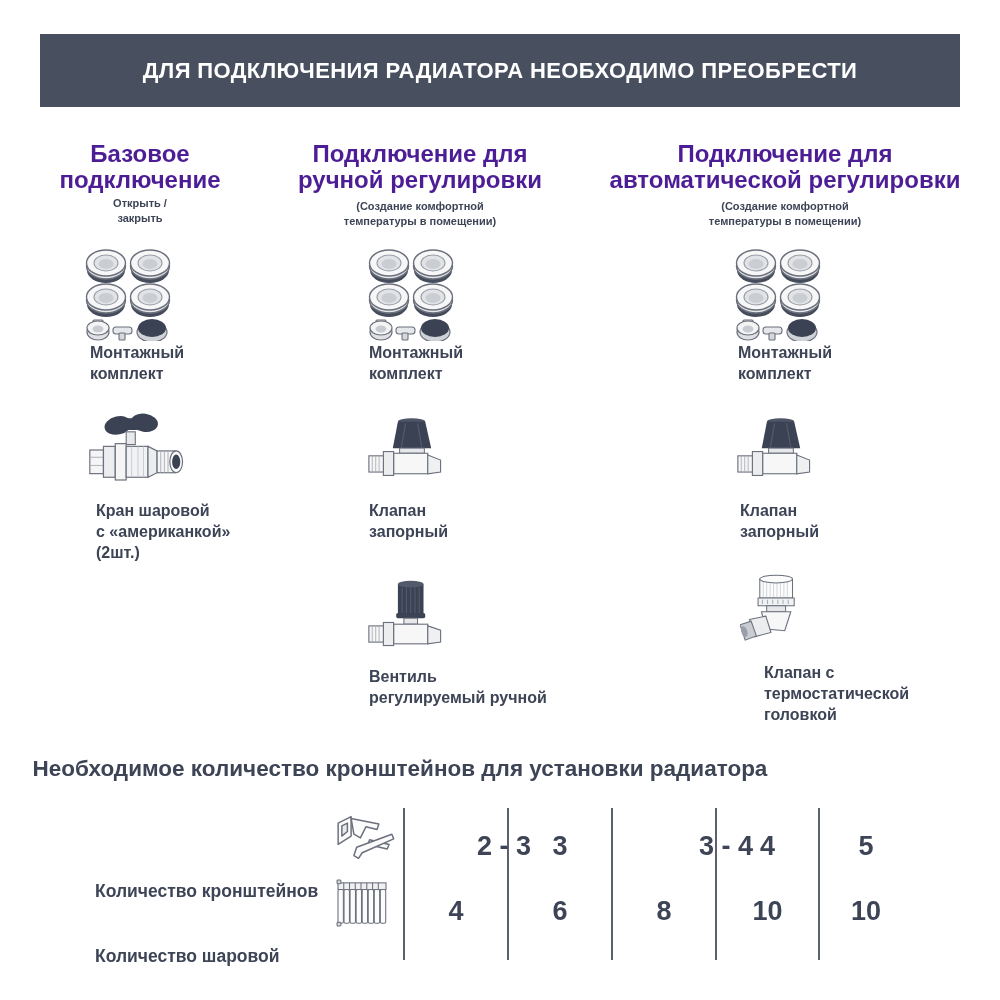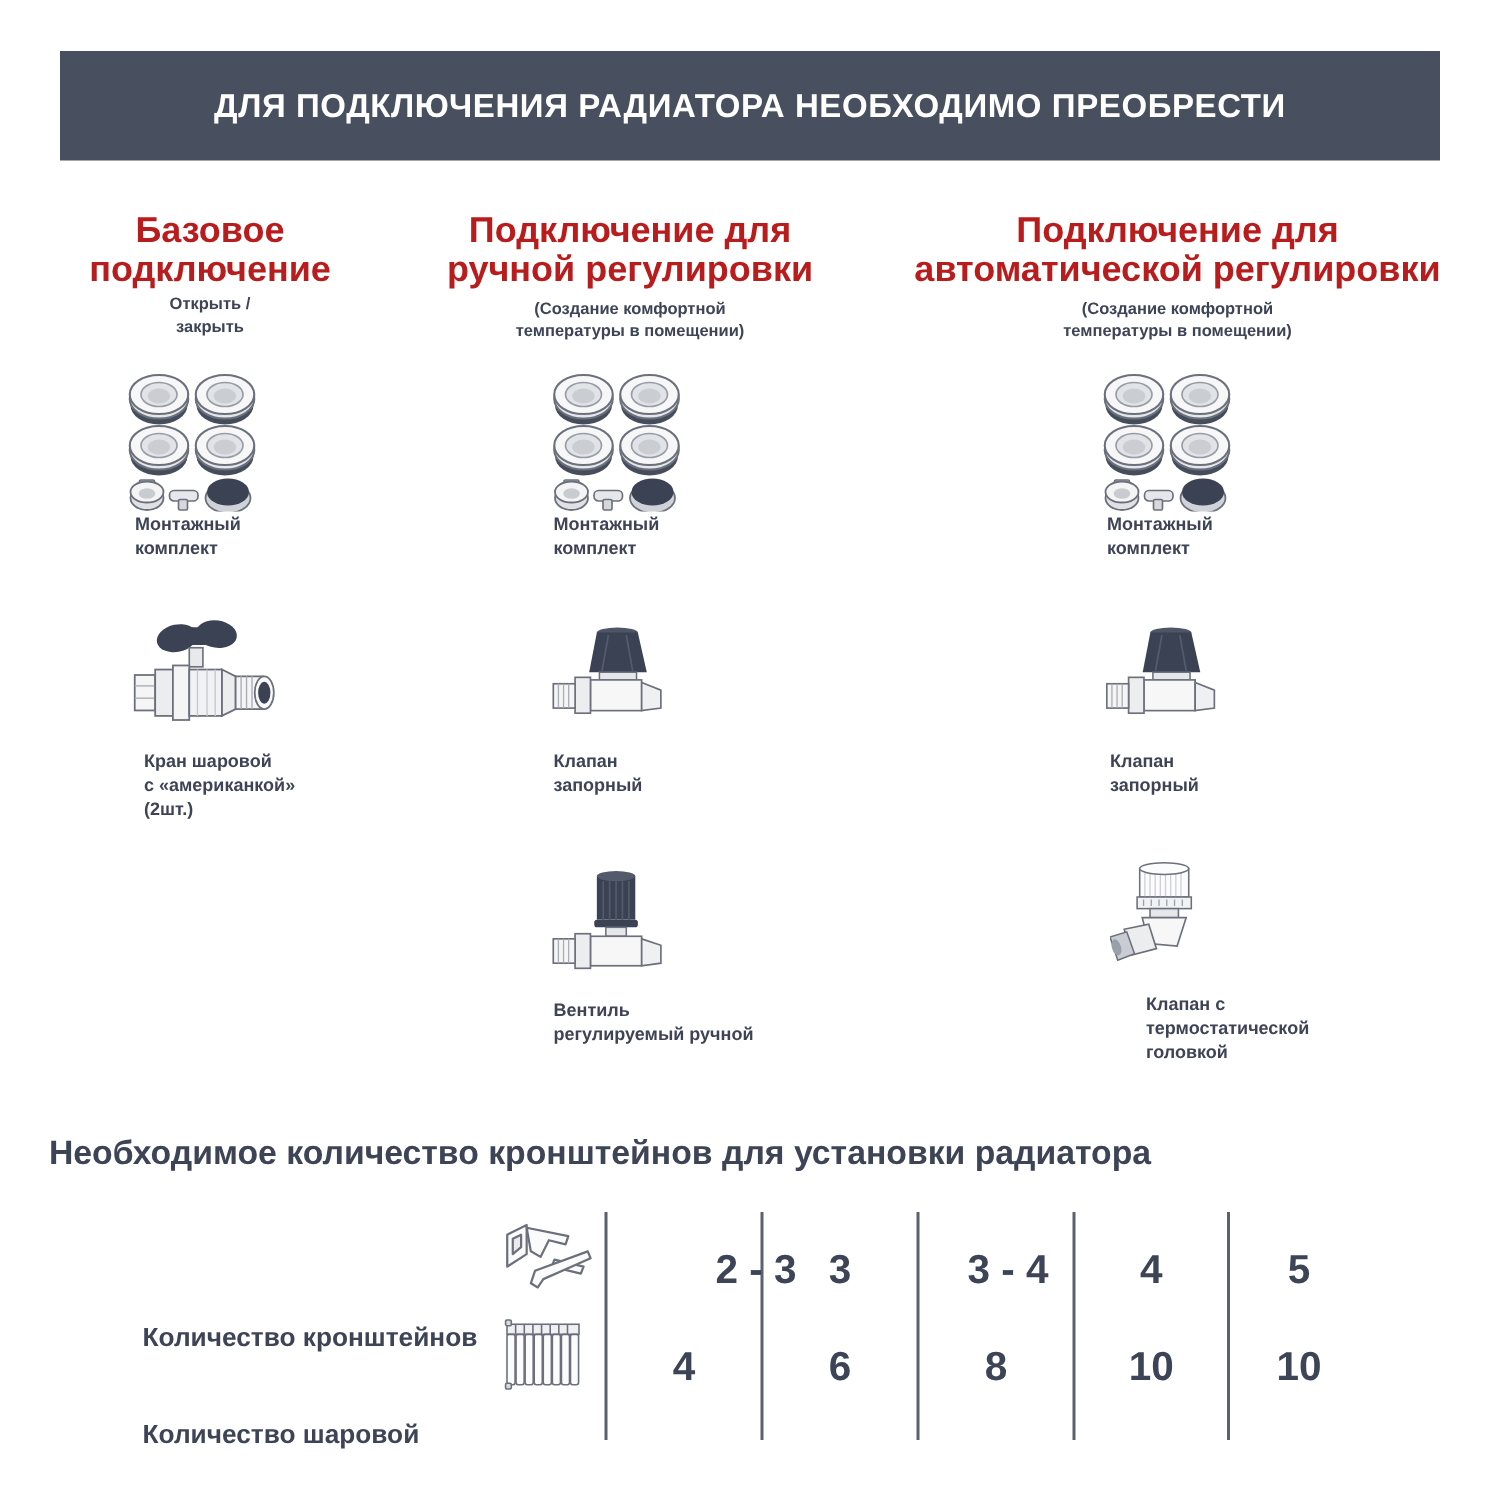--- a/index.html
+++ b/index.html
@@ -11,28 +11,28 @@
   .banner {
     position:absolute; left:40px; top:34px; width:920px; height:73px;
     background:#48505f; display:flex; align-items:center; justify-content:center;
   }
   .banner-title {
     color:#ffffff; font-size:22px; font-weight:bold; letter-spacing:0.4px;
     text-align:center; white-space:nowrap;
   }
   .ctitle {
     position:absolute; font-weight:bold; font-size:24px; line-height:1.08;
-    text-align:center; white-space:pre-line; color:#b91c1c;
+    text-align:center; white-space:pre-line; color:#4c1d95;
   }
   .csub {
     position:absolute; font-weight:bold; font-size:11px; line-height:1.35;
     text-align:center; white-space:pre-line; color:#3d4456;
   }
   .lbl {
-    position:absolute; font-weight:bold; font-size:12px; line-height:1.32;
+    position:absolute; font-weight:bold; font-size:16px; line-height:1.32;
     white-space:pre-line; color:#3d4456;
   }
   .icon { position:absolute; }
   .bottom-title {
     position:absolute; left:0; top:756px; width:800px; text-align:center;
     font-weight:bold; font-size:22.5px; color:#3d4456;
   }
   .rowlbl {
     position:absolute; left:95px; font-weight:bold; font-size:17.5px; color:#3d4456;margin-top:45px;
   }
@@ -272,21 +272,21 @@
   </svg>
 
 <div class="divline" style="left:403px;"></div>
 <div class="divline" style="left:507px;"></div>
 <div class="divline" style="left:611px;"></div>
 <div class="divline" style="left:715px;"></div>
 <div class="divline" style="left:818px;"></div>
 
 <div class="val" style="left:405px; top:829px; width:102px;padding-left:48px;">2 - 3</div>
 <div class="val" style="left:509px; top:829px; width:102px;">3</div>
-<div class="val" style="left:585px; top:829px; width:102px;padding-left:36px;">3 - 4</div>
+<div class="val" style="left:639px; top:829px; width:102px;padding-left:36px;">3 - 4</div>
 <div class="val" style="left:717px; top:829px; width:101px;">4</div>
 <div class="val" style="left:820px; top:829px; width:92px;">5</div>
 
 <div class="val" style="left:405px; top:894px; width:102px;">4</div>
 <div class="val" style="left:509px; top:894px; width:102px;">6</div>
 <div class="val" style="left:613px; top:894px; width:102px;">8</div>
 <div class="val" style="left:717px; top:894px; width:101px;text-align:center;">10</div>
 <div class="val" style="left:820px; top:894px; width:92px;">10</div>
 
 </body></html>

